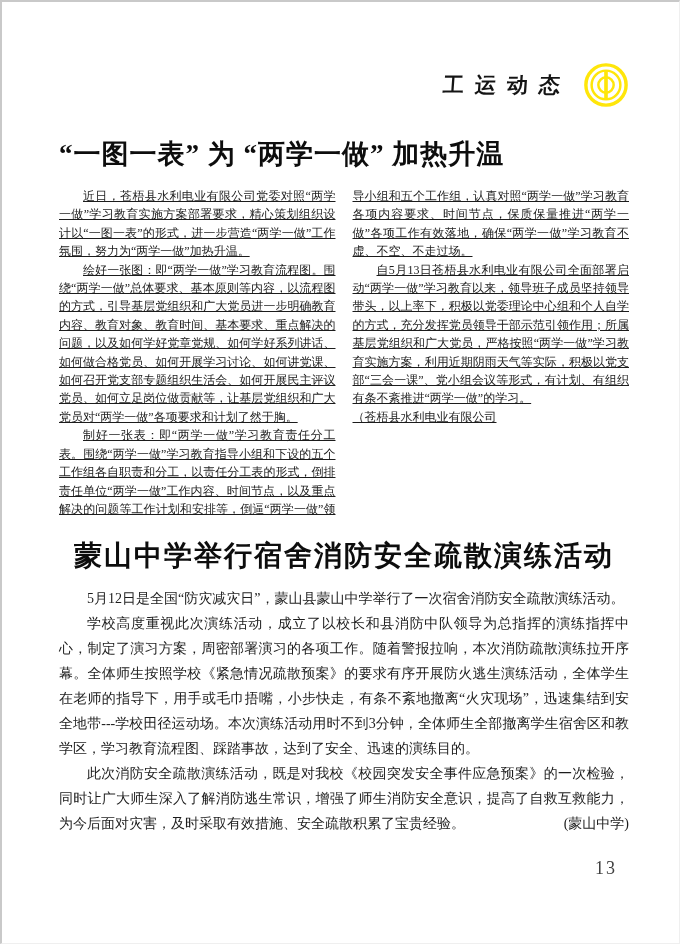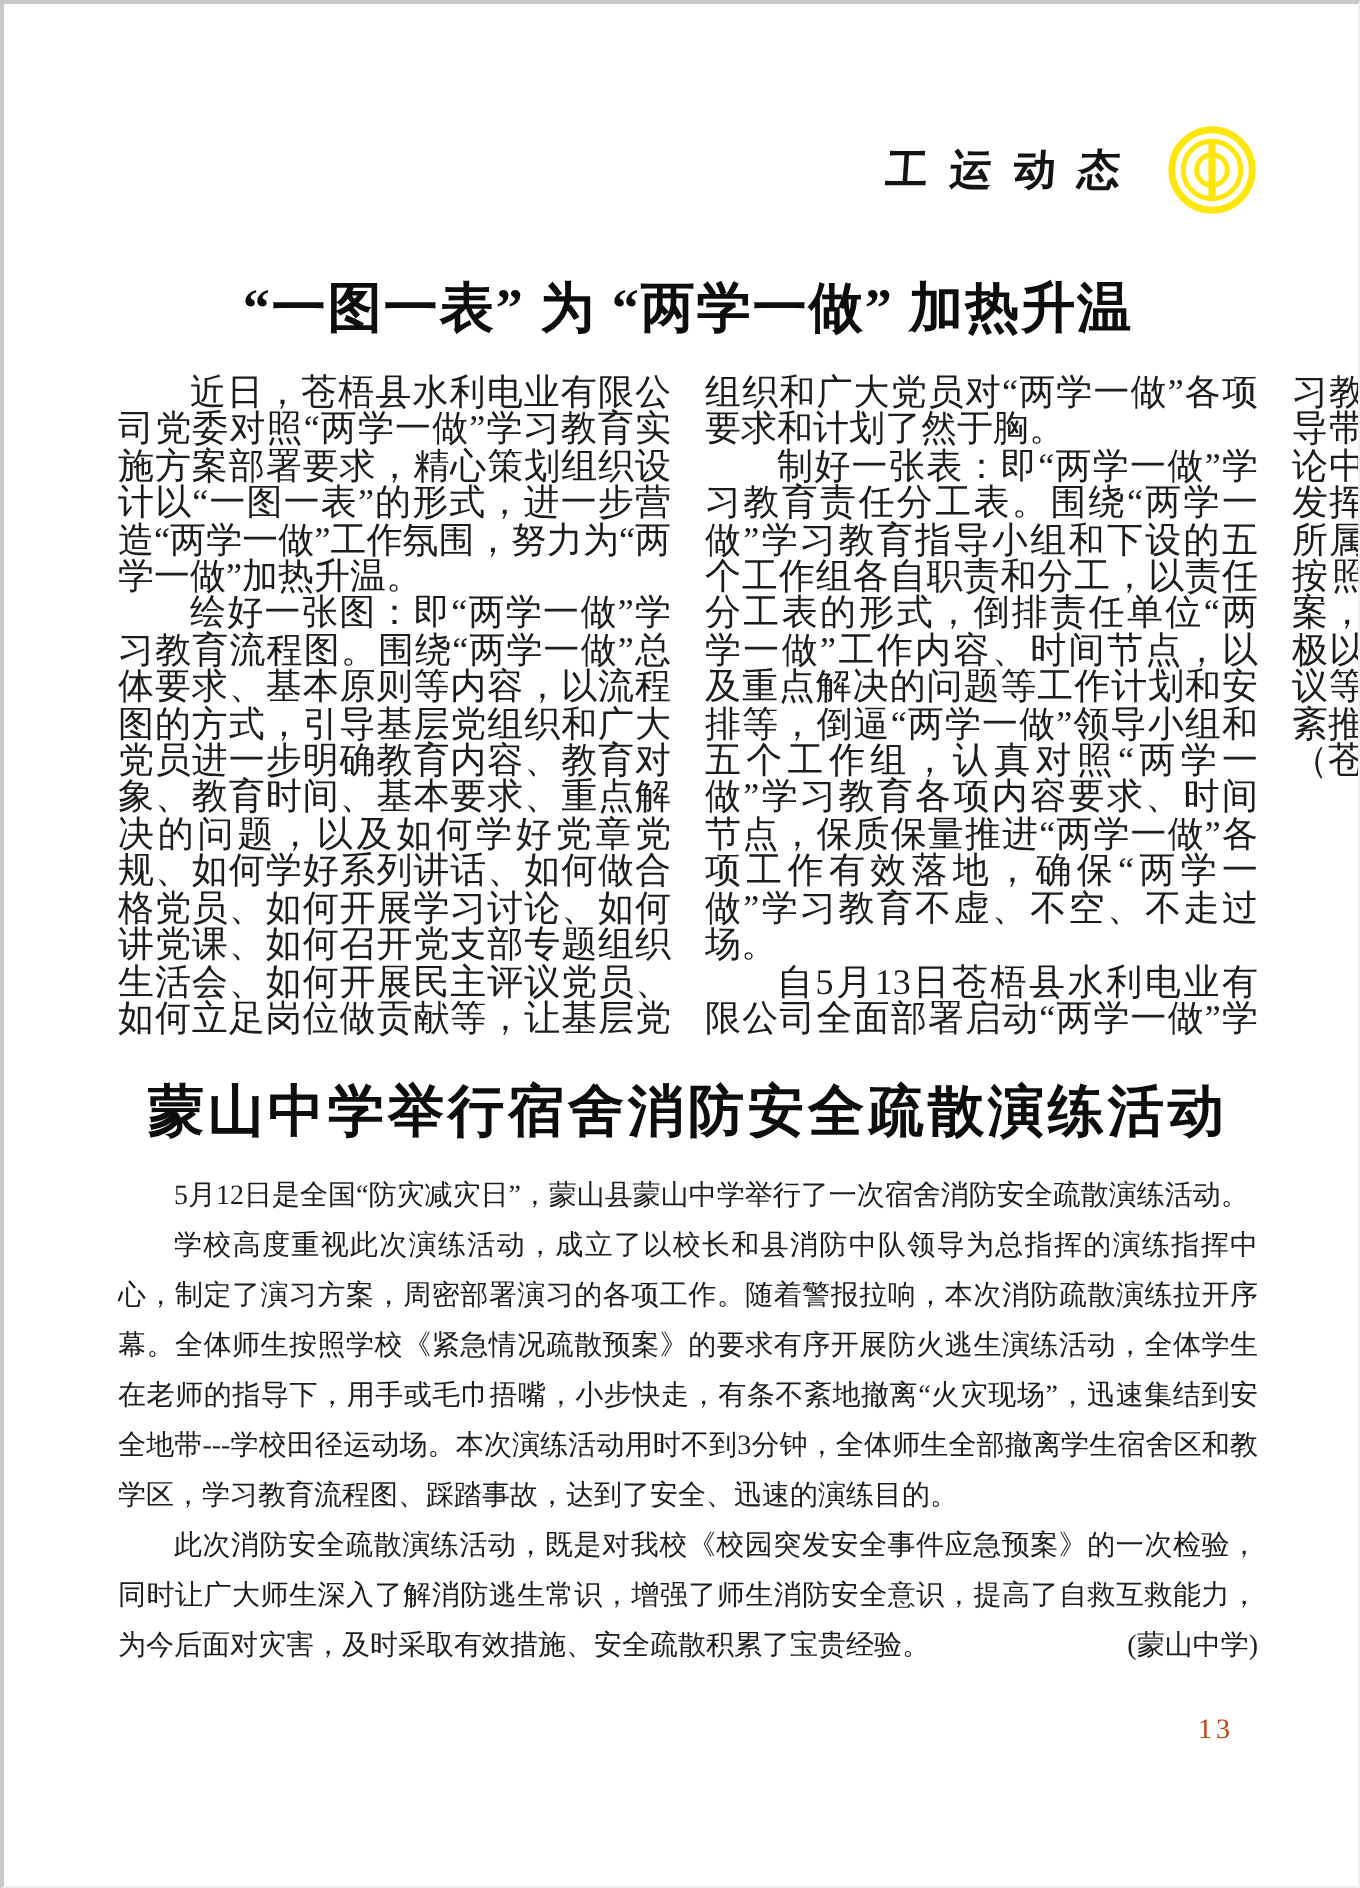--- a/index.html
+++ b/index.html
@@ -35,43 +35,44 @@
     font-weight: bold;
     letter-spacing: 11px;
     color: #141414;
     transform: skewX(-4deg);
     white-space: nowrap;
   }
   .logo { width: 46px; height: 46px; display: block; }
   
   .title1 {
     margin-top: 26px;
-    text-align: center;
+    text-align: left;
     font-size: 27px;
     font-weight: bold;
     color: #0d0d0d;
     letter-spacing: 1px;
     white-space: nowrap;
   }
   .author {
     margin-top: 13px;
     text-align: center;
     font-size: 13px;
     letter-spacing: 2px;
     color: #222;
   }
   .cols {
     margin-top: 15px;
     height: 334px;
     column-count: 2;
     column-gap: 17px;
     column-fill: auto;
-    font-size: 18px;
+    font-size: 12px;
     line-height: 18.4px;
     text-align: justify;
+    text-decoration: underline;
   }
   .cols p {
     text-indent: 2em;
     text-align: justify;
     word-break: break-all;
   }
   .attr1 {
     text-indent: 0 !important;
     text-align: left;
     padding-right: 22px;
@@ -101,23 +102,23 @@
     text-align: right;
     margin-top: -25px;
     font-size: 14px;
     line-height: 25px;
   }
   
   .page-number {
     position: absolute;
     top: 856px;
     right: 62px;
-    font-size: 14px;
+    font-size: 18px;
     letter-spacing: 2px;
-    color: #c2410c;
+    color: #404040;
   }
 </style>
 </head>
 <body>
 
 <div class="page">
 
   <header class="masthead">
     <span class="masthead-text">工运动态</span>
     <svg class="logo" viewBox="0 0 48 48" aria-hidden="true">

